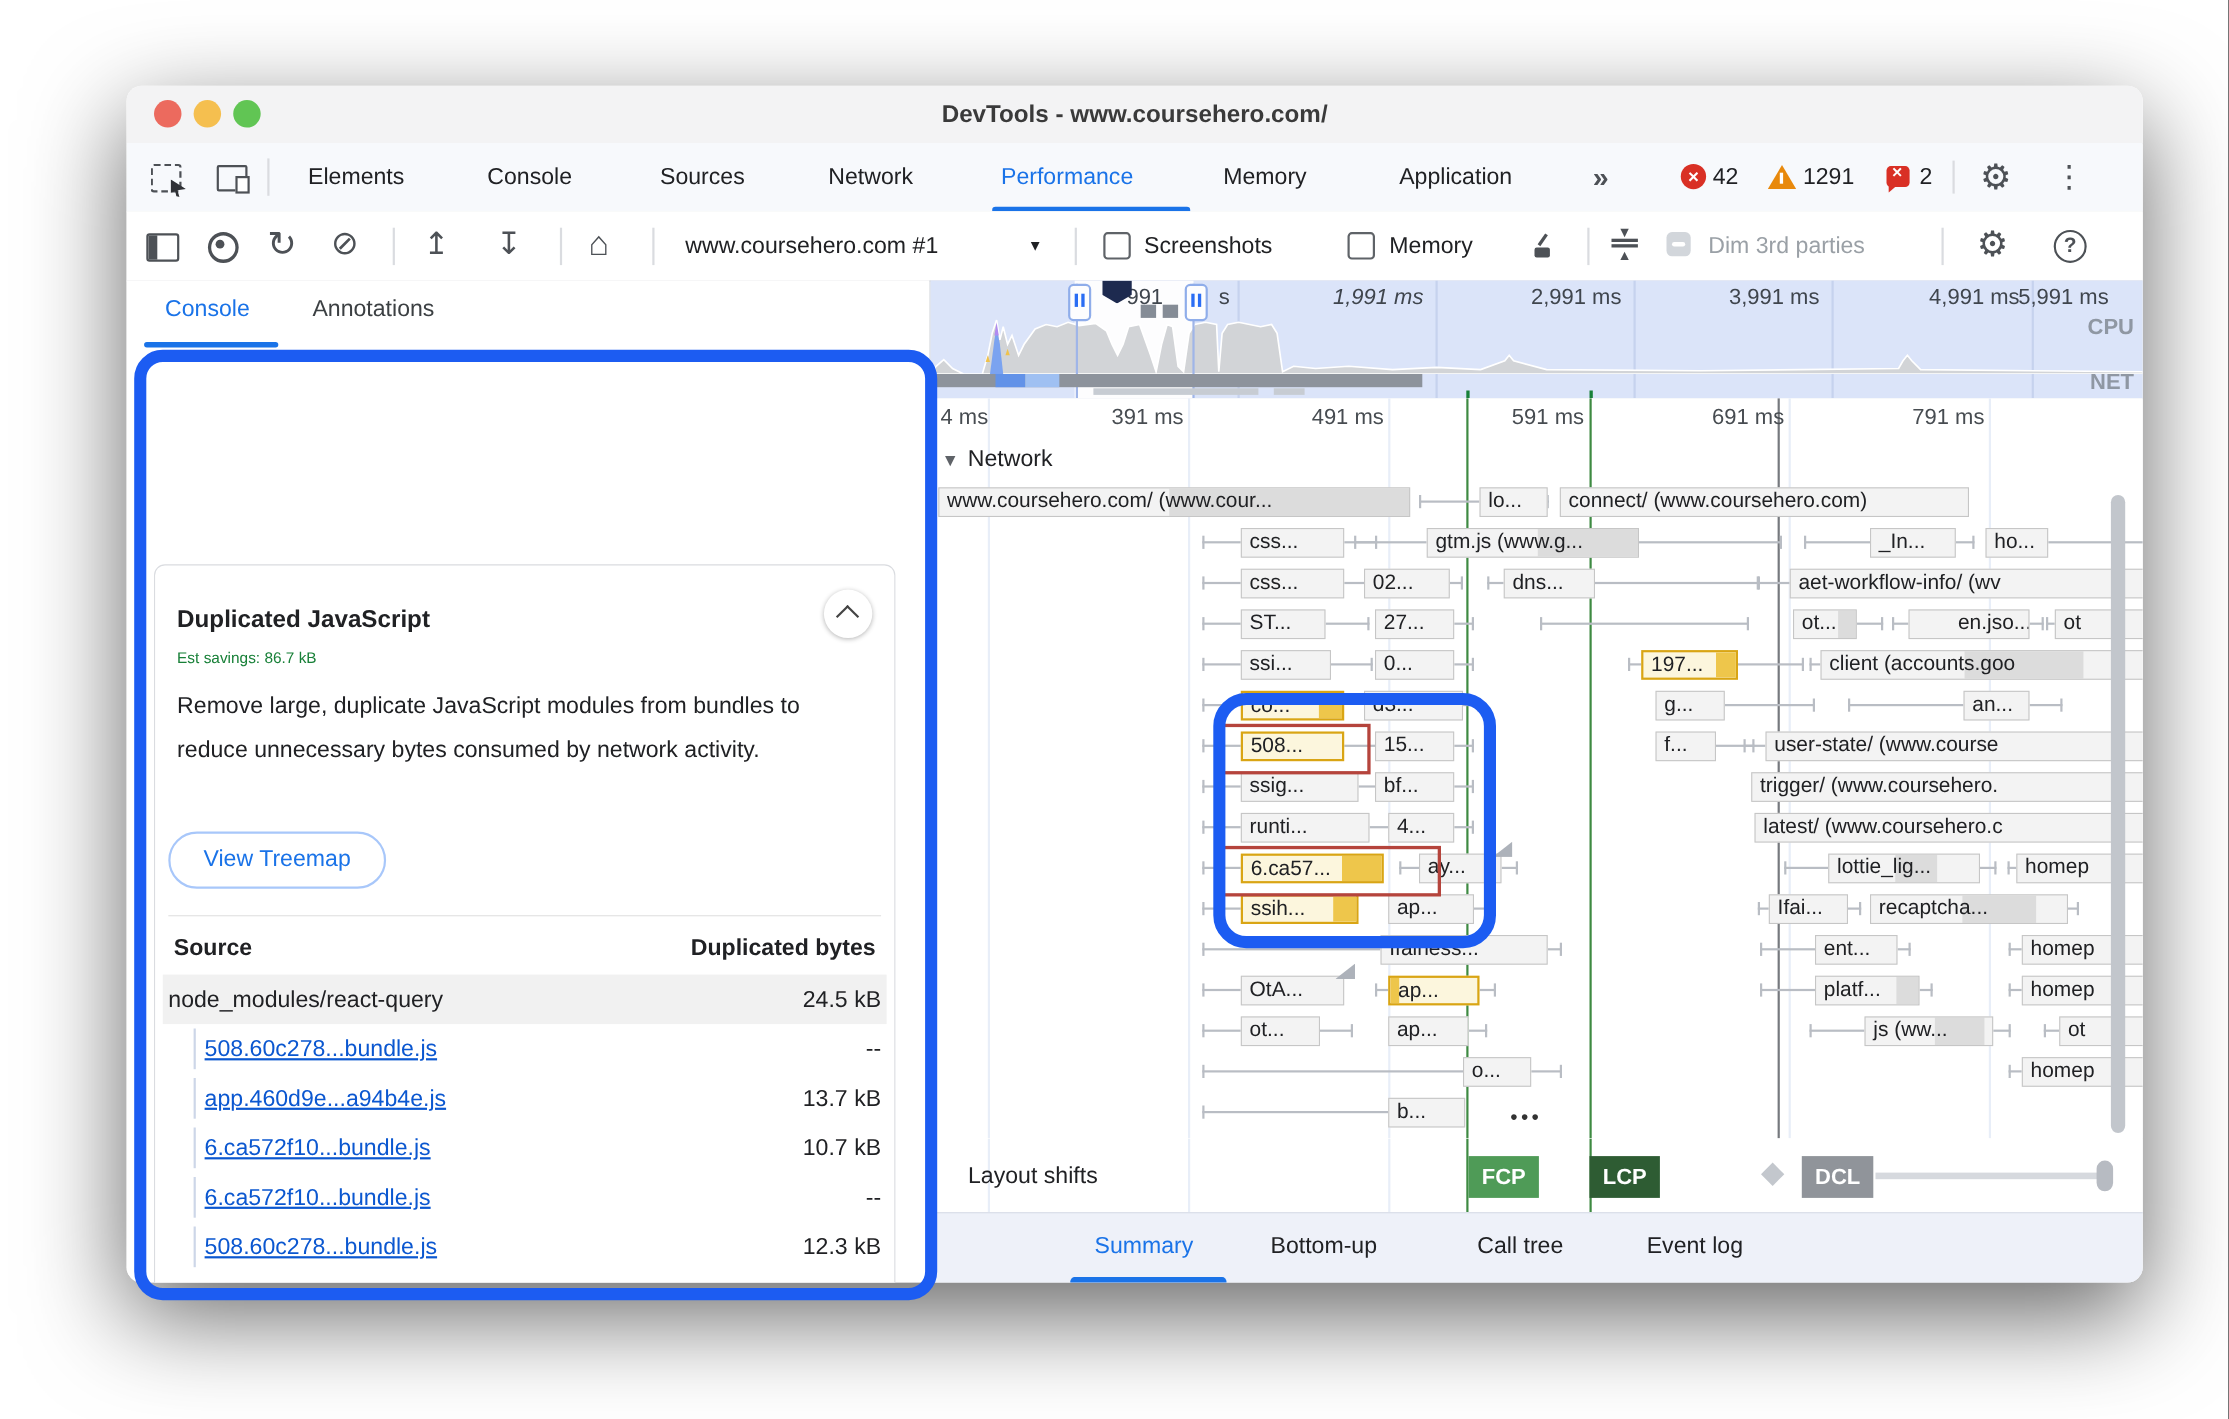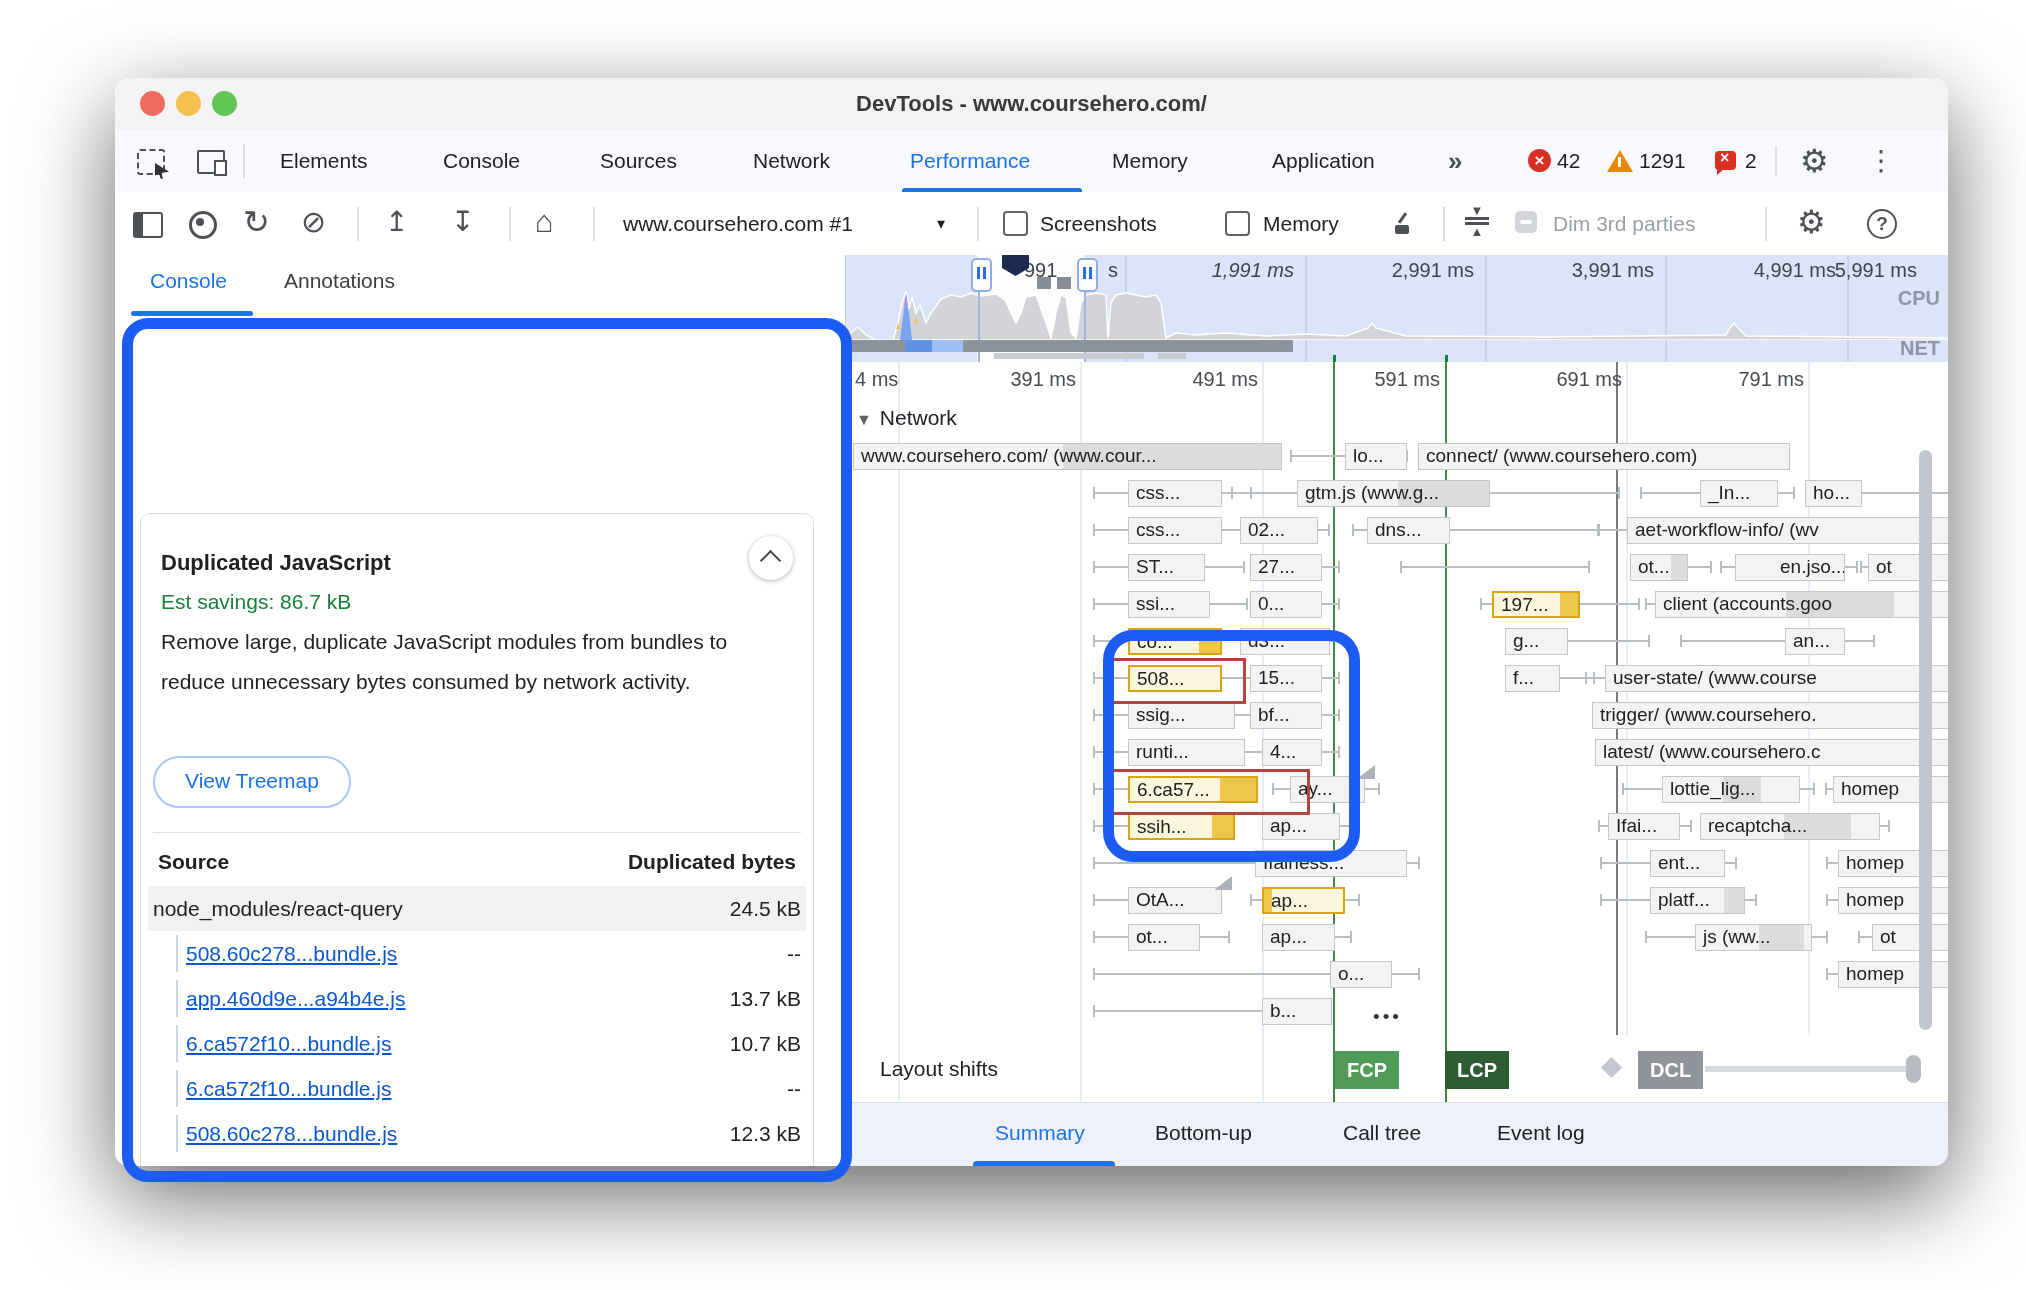--- a/index.html
+++ b/index.html
@@ -28,21 +28,21 @@
   
   #leftpane{left:0;top:177px;width:730px;height:911px;background:#fff;}
   #panediv{left:730px;top:177px;width:1px;height:911px;background:#d0d3da;}
   .subtab{font-size:21px;top:14px;}
   
   .bluebox{border:11px solid #1c5cf2;border-radius:26px;background:transparent;z-index:40;pointer-events:none;}
   .redbox{border:3px solid #b5443c;background:transparent;z-index:20;}
   
   #card{left:25px;top:258px;width:672px;height:812px;background:#fff;border:1px solid #dadce0;border-radius:10px;}
   #cardtitle{left:20px;top:36px;font-size:22px;font-weight:600;color:#202124;}
-  #savings{left:20px;top:76px;font-size:21px;font-weight:500;color:#188038;}
+  #savings{left:20px;top:76px;font-size:14px;font-weight:500;color:#188038;}
   #desc{left:20px;top:108px;width:600px;font-size:21px;line-height:40px;color:#202124;}
   #treemapbtn{left:12px;top:242px;padding:0 30px;height:48px;line-height:46px;border:2px solid #a8c7fa;
               border-radius:26px;color:#1a73e8;font-size:21px;background:#fff;}
   #chevbtn{left:608px;top:22px;width:44px;height:44px;border-radius:50%;background:#fff;
            box-shadow:0 1px 5px rgba(0,0,0,.3);}
   .chev{width:13px;height:13px;border-left:2.5px solid #444;border-top:2.5px solid #444;}
   #carddiv{left:12px;top:318px;width:648px;height:1px;background:#e0e0e0;}
   #tblhead{left:12px;top:336px;width:648px;height:40px;font-size:21px;font-weight:700;}
   #tbl{left:7px;top:372px;width:658px;}
   .trow{position:relative;width:100%;min-height:45px;font-size:21px;}

